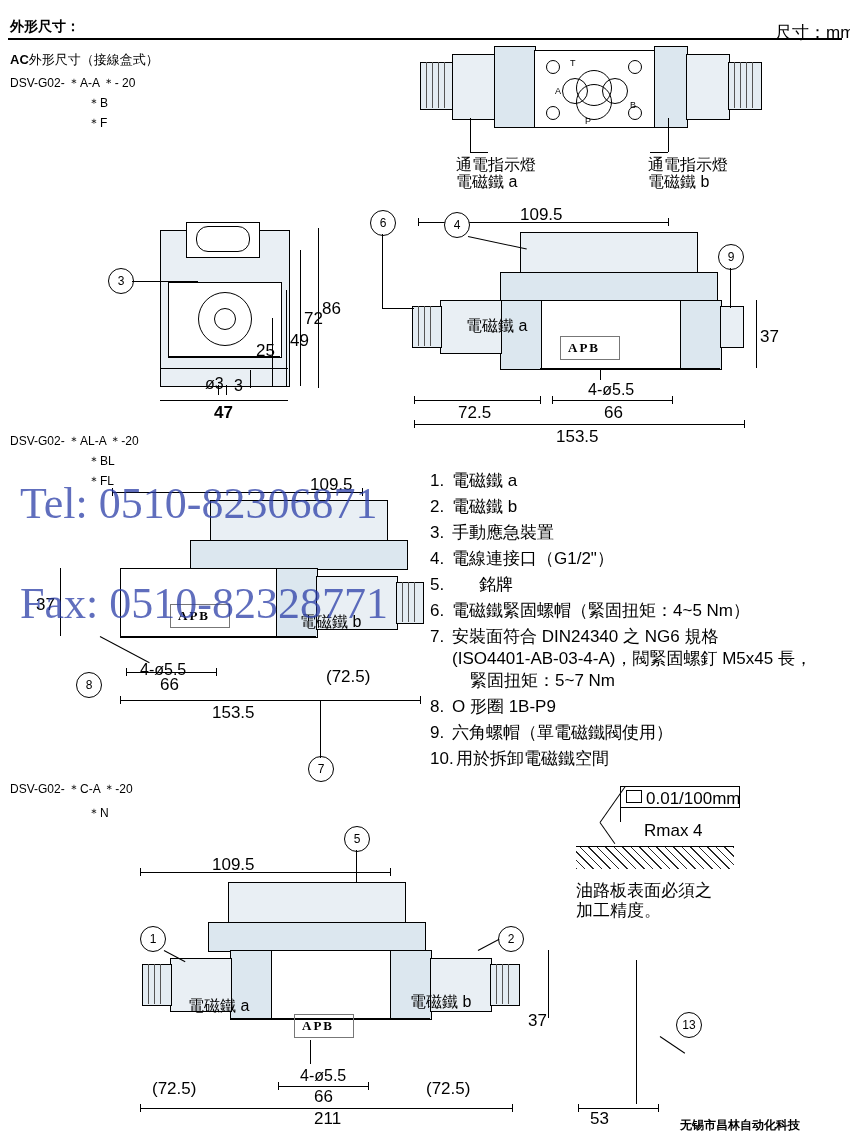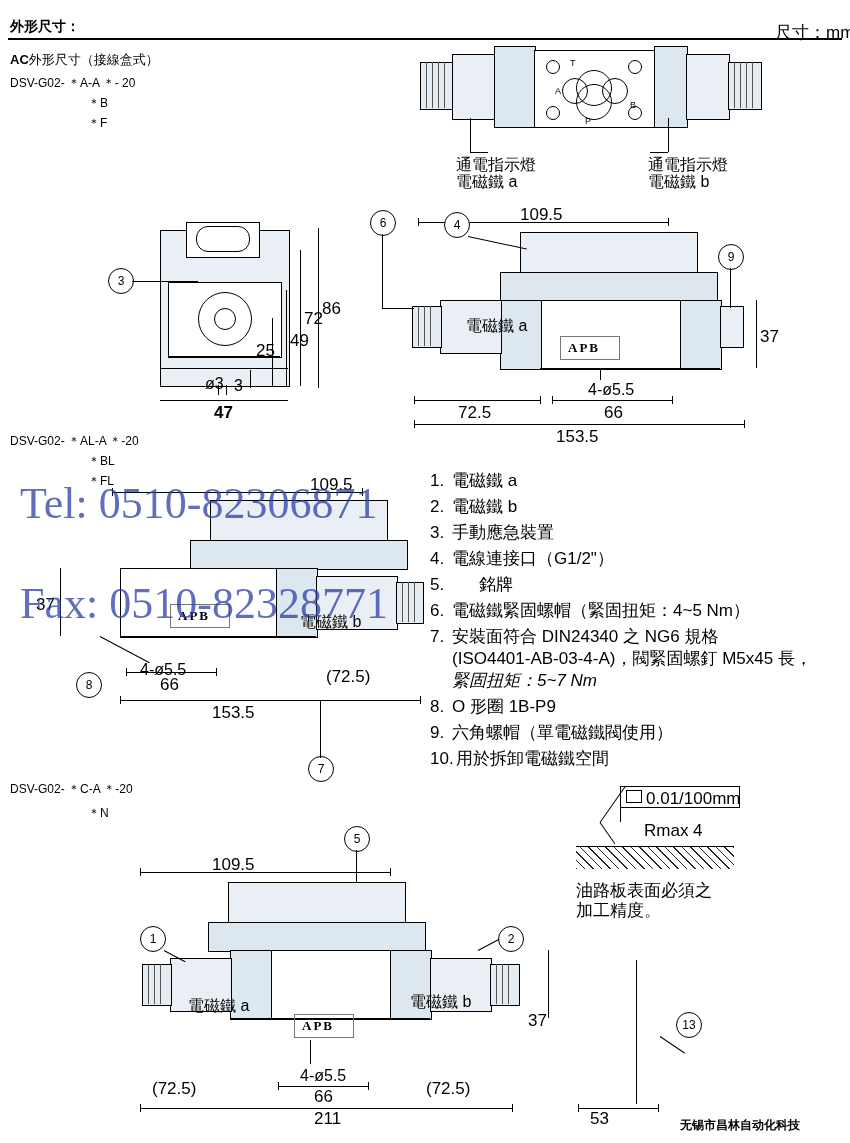--- a/index.html
+++ b/index.html
@@ -233,21 +233,21 @@
 
   <div class="t fs11" style="left:0;top:104px;">5.</div>
   <div class="t fs11" style="left:22px;top:104px;margin-left:27px;">銘牌</div>
 
   <div class="t fs11" style="left:0;top:130px;">6.</div>
   <div class="t fs11" style="left:22px;top:130px;">電磁鐵緊固螺帽（緊固扭矩：4~5 Nm）</div>
 
   <div class="t fs11" style="left:0;top:156px;">7.</div>
   <div class="t fs11" style="left:22px;top:156px;">安裝面符合 DIN24340 之 NG6 規格</div>
   <div class="t fs11" style="left:22px;top:178px;">(ISO4401-AB-03-4-A)，閥緊固螺釘 M5x45 長，</div>
-  <div class="t fs11" style="left:22px;top:200px;font-style:italic;">緊固扭矩：5~7 Nm</div>
+  <div class="t fs11" style="left:40px;top:200px;">緊固扭矩：5~7 Nm</div>
 
   <div class="t fs11" style="left:0;top:226px;">8.</div>
   <div class="t fs11" style="left:22px;top:226px;">O 形圈 1B-P9</div>
 
   <div class="t fs11" style="left:0;top:252px;">9.</div>
   <div class="t fs11" style="left:22px;top:252px;">六角螺帽（單電磁鐵閥使用）</div>
 
   <div class="t fs11" style="left:0;top:278px;">10.</div>
   <div class="t fs11" style="left:26px;top:278px;">用於拆卸電磁鐵空間</div>
 </div>

